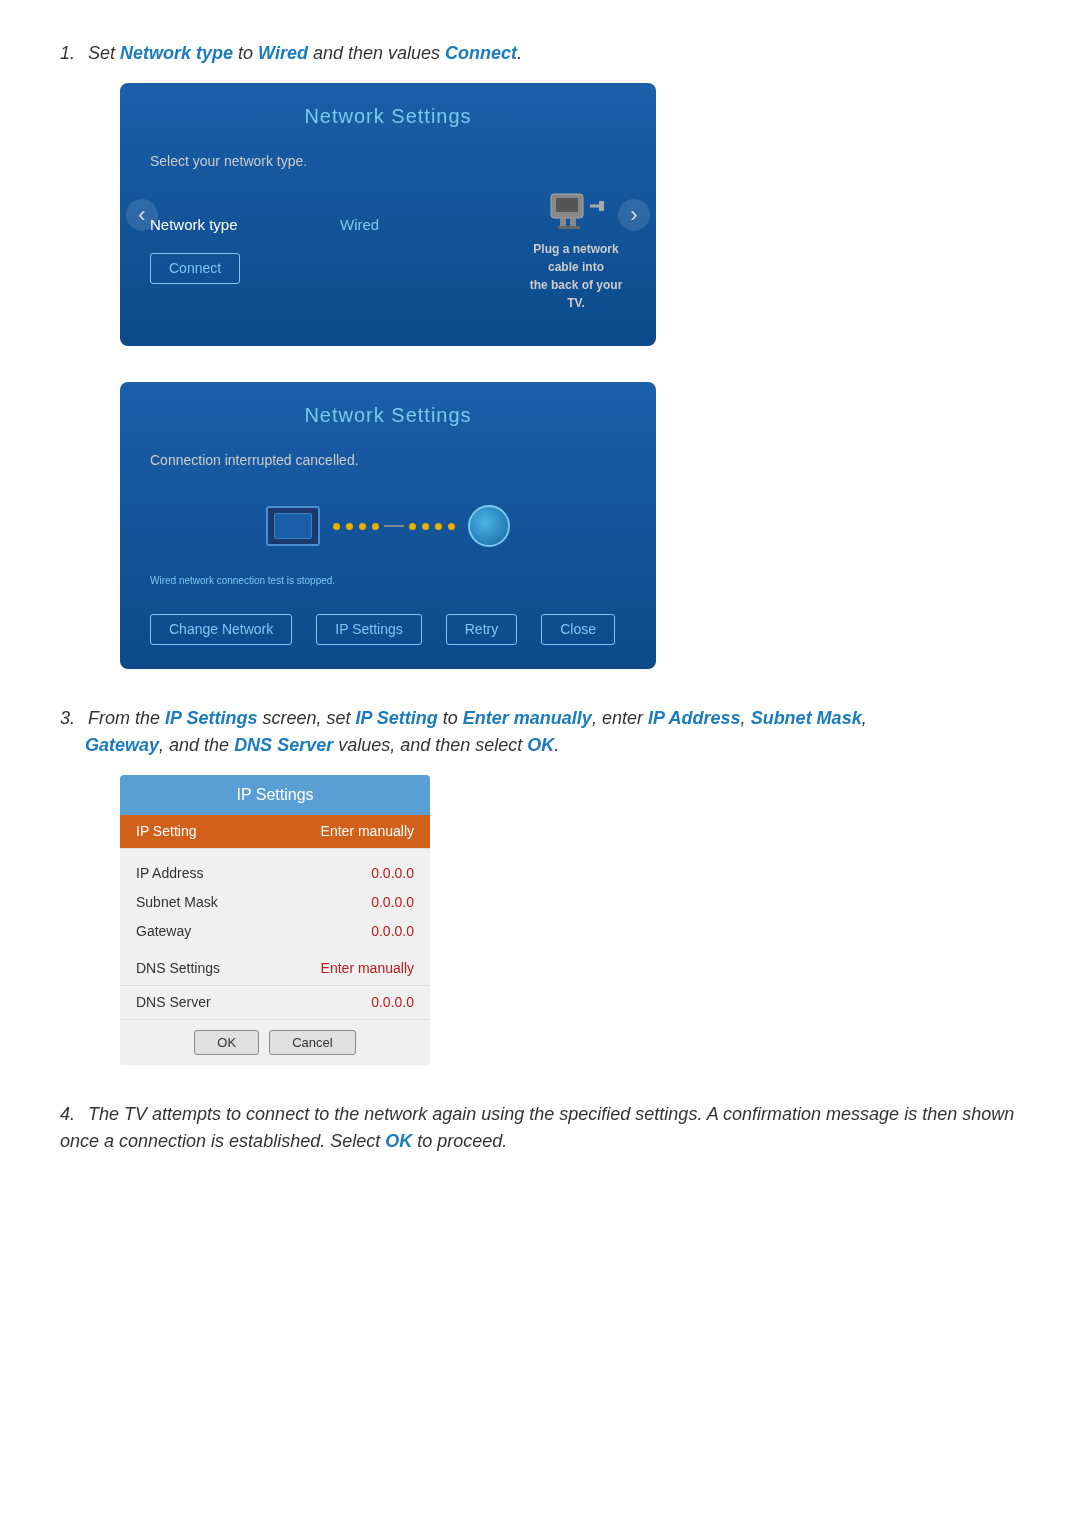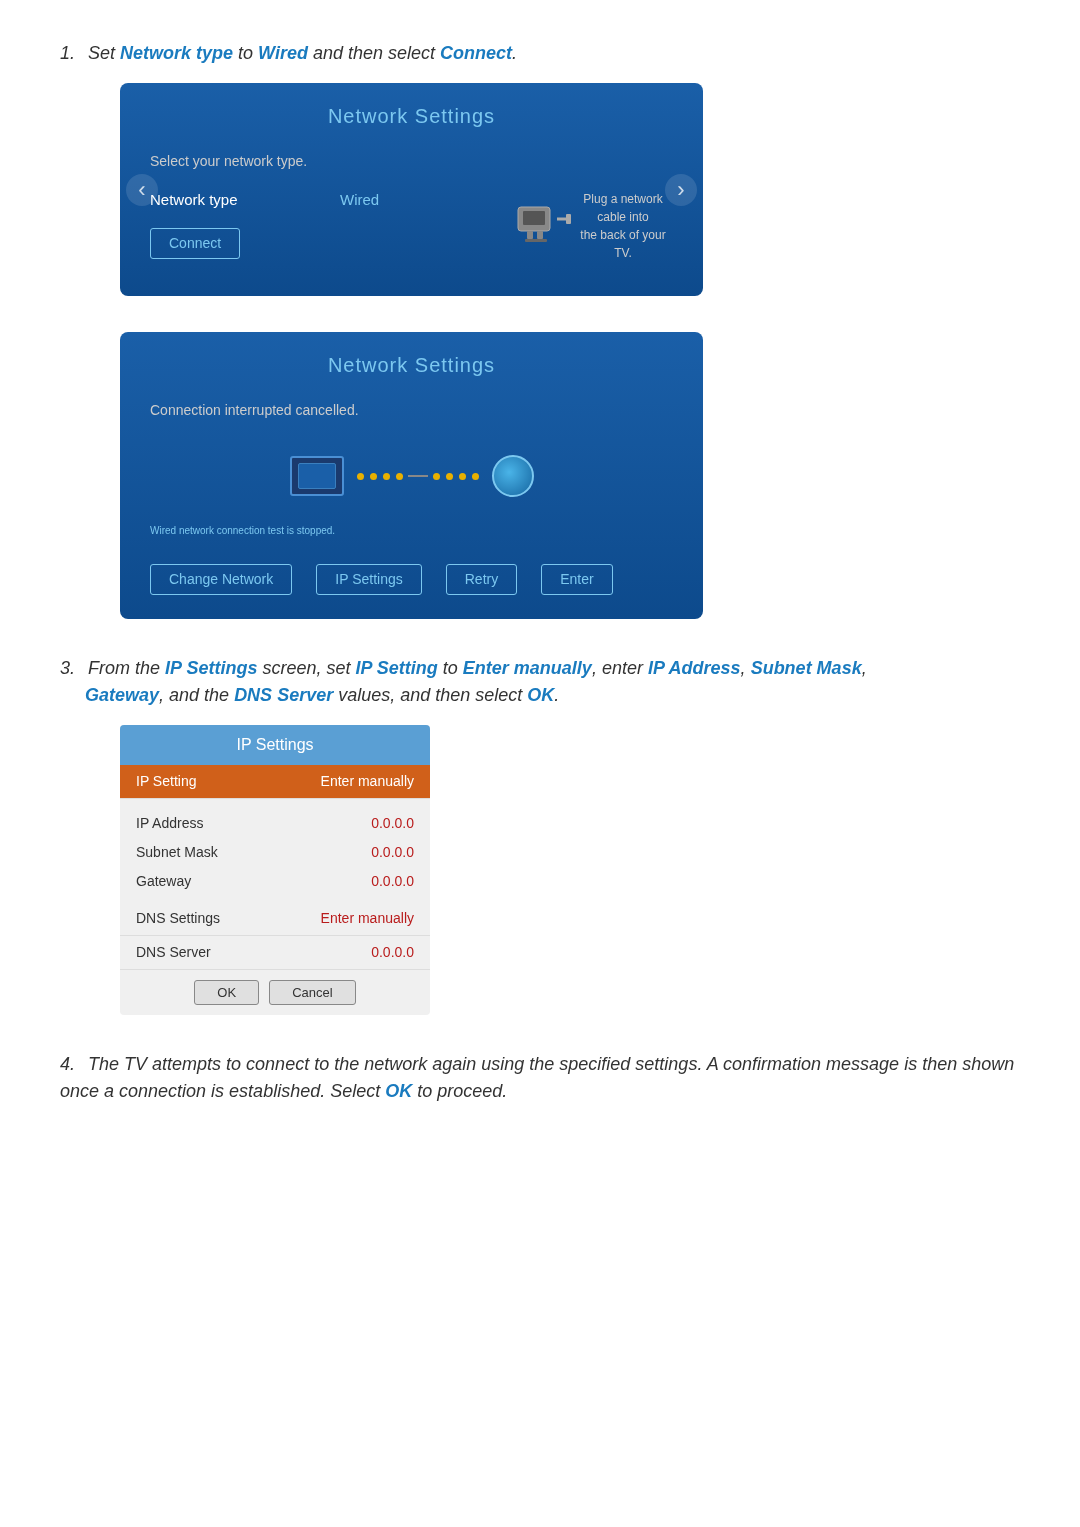--- a/index.html
+++ b/index.html
@@ -30,21 +30,21 @@
     .highlight-blue { color: #1a7bbf; font-weight: bold; }
 
     
     .tv-panel {
       background: linear-gradient(180deg, #1a5fa8 0%, #0d4a8c 100%);
       border-radius: 8px;
       padding: 0;
       margin-bottom: 30px;
       overflow: hidden;
       position: relative;
-      width: 583px;
+      width: 536px;
       margin-left: 60px;
     }
     .tv-panel-title {
       text-align: center;
       color: #7cc8f0;
       font-size: 20px;
       font-weight: normal;
       padding: 18px 20px 10px;
       letter-spacing: 1px;
     }
@@ -97,22 +97,24 @@
       display: flex;
       align-items: center;
       justify-content: center;
     }
     .tv-nav-left { left: 6px; }
     .tv-nav-right { right: 6px; }
 
     
     .network-icon-area {
       display: flex;
+      flex-direction: column;
       align-items: center;
       margin-left: 40px;
+      font-weight: bold;
     }
     .cable-icon {
       width: 60px;
       height: 50px;
     }
     .cable-text {
       color: #ccc;
       font-size: 12px;
       text-align: center;
       margin-top: 4px;
@@ -240,21 +242,21 @@
       border-radius: 3px;
       font-size: 13px;
     }
   </style>
 </head>
 <body>
 
 <div class="step">
   <div class="step-text">
     <span class="step-number">1.</span>
-    <span>Set </span><span class="highlight-blue">Network type</span><span> to </span><span class="highlight-blue">Wired</span><span> and then select </span><span class="highlight-blue">Connect</span><span>.</span>
+    <span>Set </span><span class="highlight-blue">Network type</span><span> to </span><span class="highlight-blue">Wired</span><span> and then values </span><span class="highlight-blue">Connect</span><span>.</span>
   </div>
 
   <div class="tv-panel" style="position:relative;">
     <div class="tv-panel-title">Network Settings</div>
     <div class="tv-panel-body">
       <div class="tv-panel-subtitle">Select your network type.</div>
       <div class="tv-row">
         <div style="flex:1;">
           <div class="tv-row">
             <span class="tv-label">Network type</span>
@@ -311,21 +313,21 @@
         </div>
         <div class="globe-icon"></div>
       </div>
 
       <div class="wired-status-text">Wired network connection test is stopped.</div>
 
       <div class="tv-btns-row">
         <span class="tv-btn tv-btn-active">Change Network</span>
         <span class="tv-btn tv-btn-active">IP Settings</span>
         <span class="tv-btn tv-btn-active">Retry</span>
-        <span class="tv-btn tv-btn-active">Enter</span>
+        <span class="tv-btn tv-btn-active">Close</span>
       </div>
     </div>
   </div>
 </div>
 
 <div class="step">
   <div class="step-text">
     <span class="step-number">3.</span>
     <span>From the </span><span class="highlight-blue">IP Settings</span><span> screen, set </span><span class="highlight-blue">IP Setting</span><span> to </span><span class="highlight-blue">Enter manually</span><span>, enter </span><span class="highlight-blue">IP Address</span><span>, </span><span class="highlight-blue">Subnet Mask</span><span>,</span><br>&nbsp;&nbsp;&nbsp;&nbsp;&nbsp;<span class="highlight-blue">Gateway</span><span>, and the </span><span class="highlight-blue">DNS Server</span><span> values, and then select </span><span class="highlight-blue">OK</span><span>.</span>
   </div>

